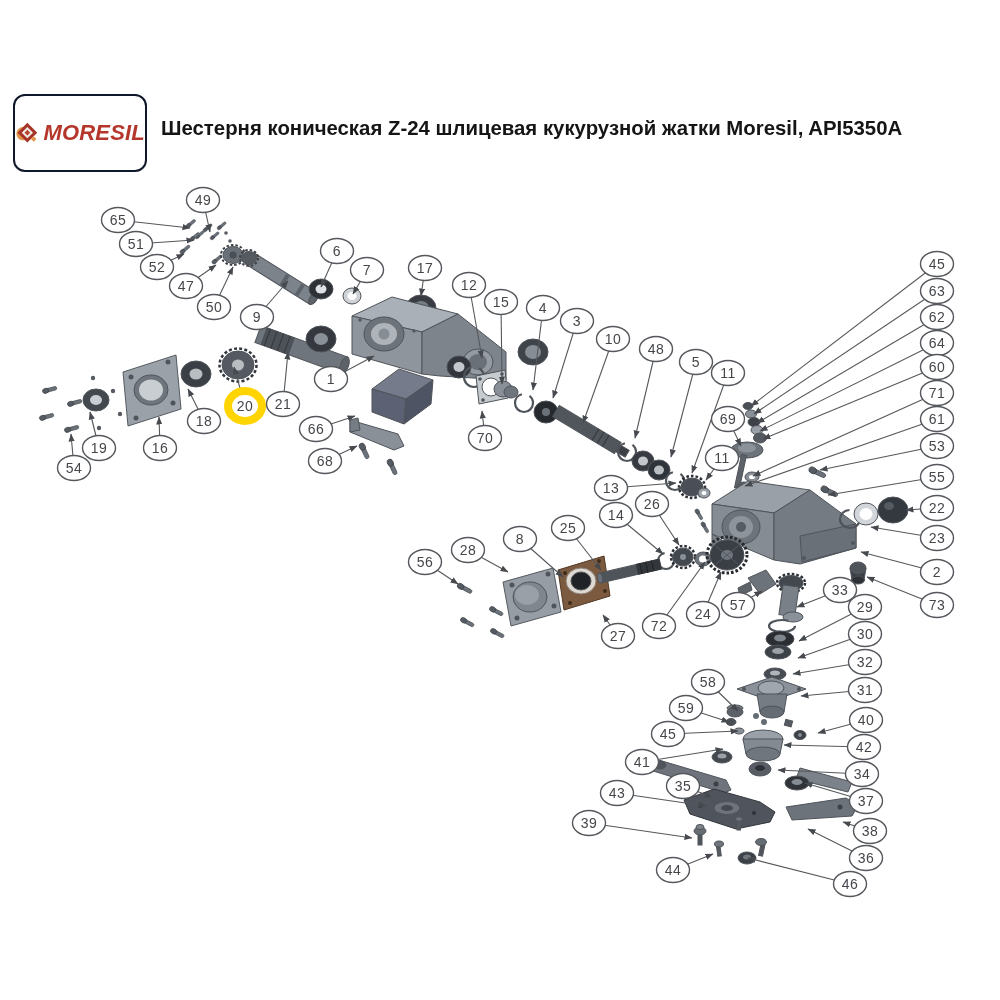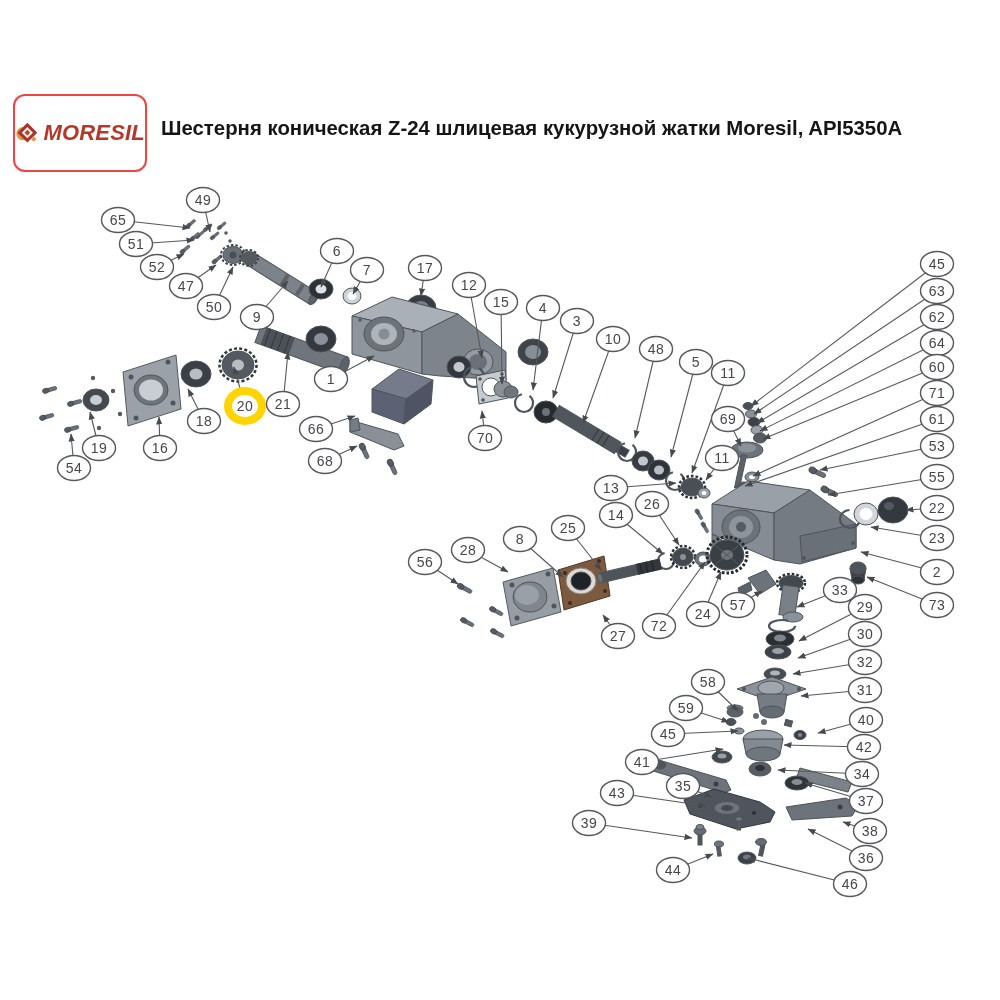--- a/index.html
+++ b/index.html
@@ -1,18 +1,18 @@
 <!DOCTYPE html>
 <html><head>
 <meta charset="utf-8">
 <style>
   html,body{margin:0;padding:0;background:#fff;}
   body{width:1000px;height:1000px;font-family:"Liberation Sans",sans-serif;}
   .page{position:relative;width:1000px;height:1000px;background:#fff;overflow:hidden;}
-  .logo-box{position:absolute;left:13px;top:94px;width:134px;height:78px;border:2px solid #ef4444;
+  .logo-box{position:absolute;left:13px;top:94px;width:134px;height:78px;border:2px solid #0f172a;
     border-radius:12px;background:#fff;display:flex;align-items:center;justify-content:center;gap:3px;box-sizing:border-box;}
   .brand{color:#b5372b;font-weight:bold;font-style:italic;font-size:22px;letter-spacing:.2px;}
   .title{position:absolute;left:161px;top:116px;margin:0;font-size:21px;font-weight:bold;color:#151515;
     white-space:nowrap;transform:scaleX(.97);transform-origin:left;}
   #diagram{position:absolute;left:0;top:0;}
   .co-num{font-family:"Liberation Sans",sans-serif;font-size:14px;fill:#44464a;letter-spacing:.5px;}
 </style>
 </head>
 <body>
 

